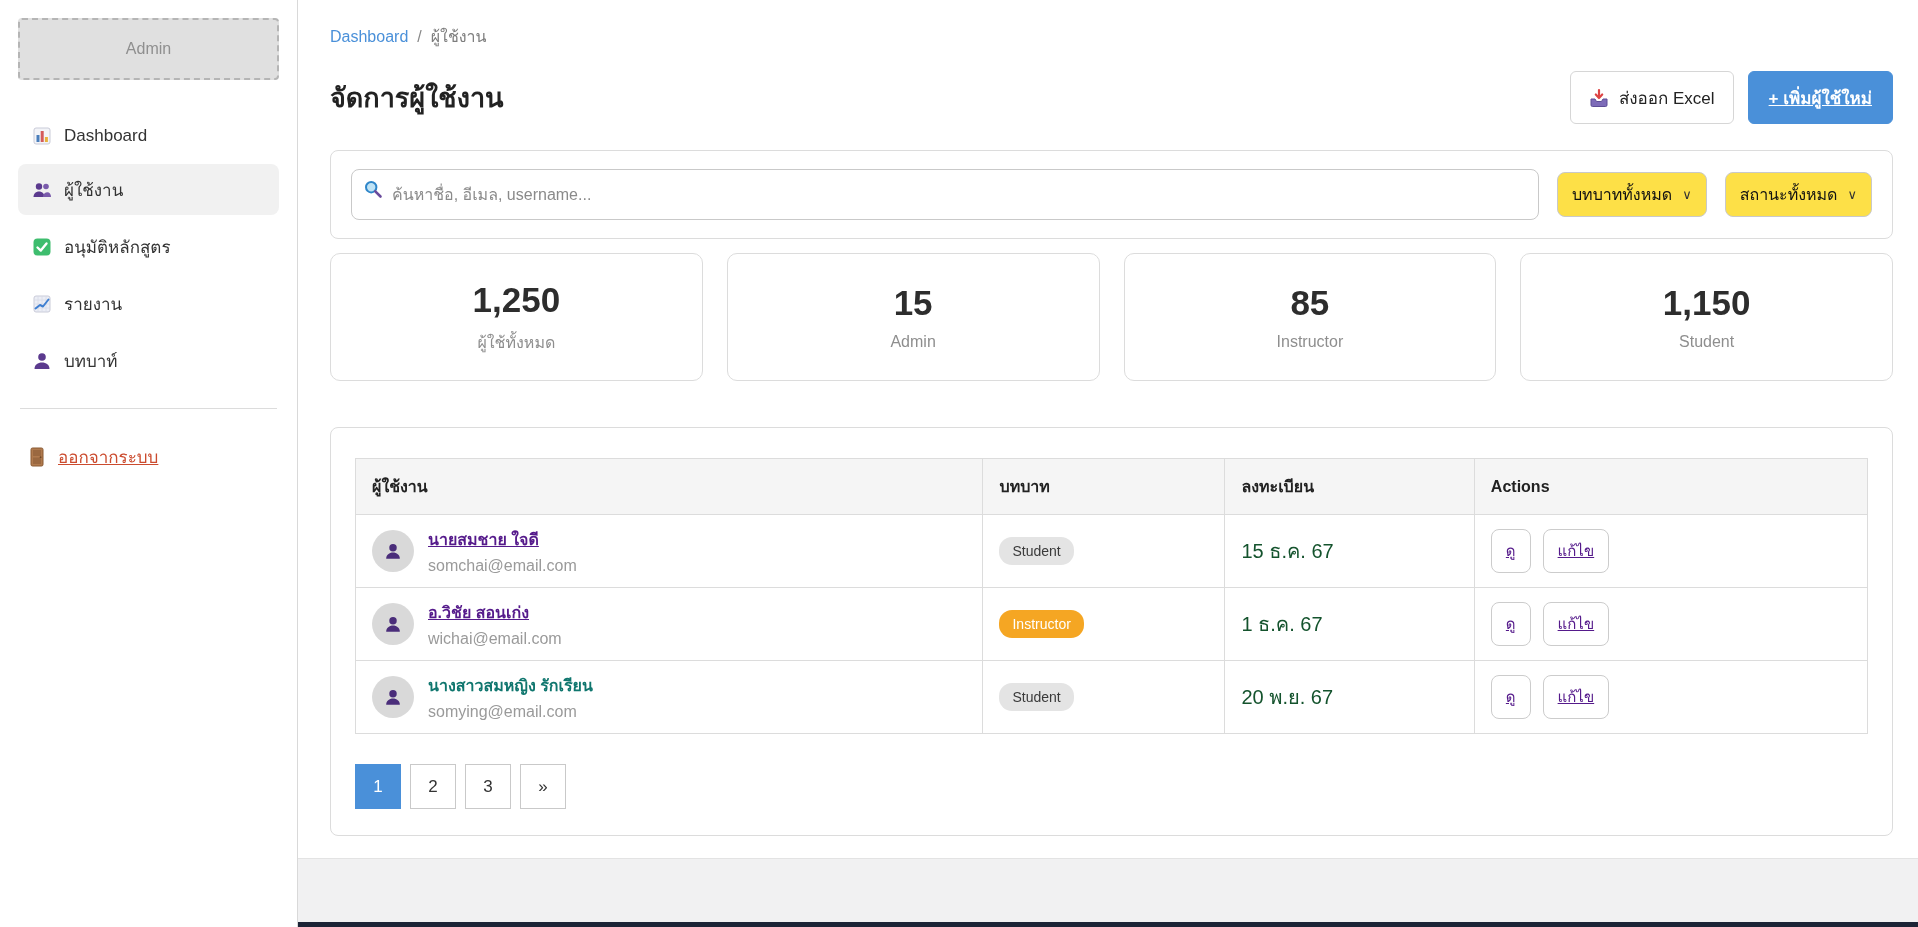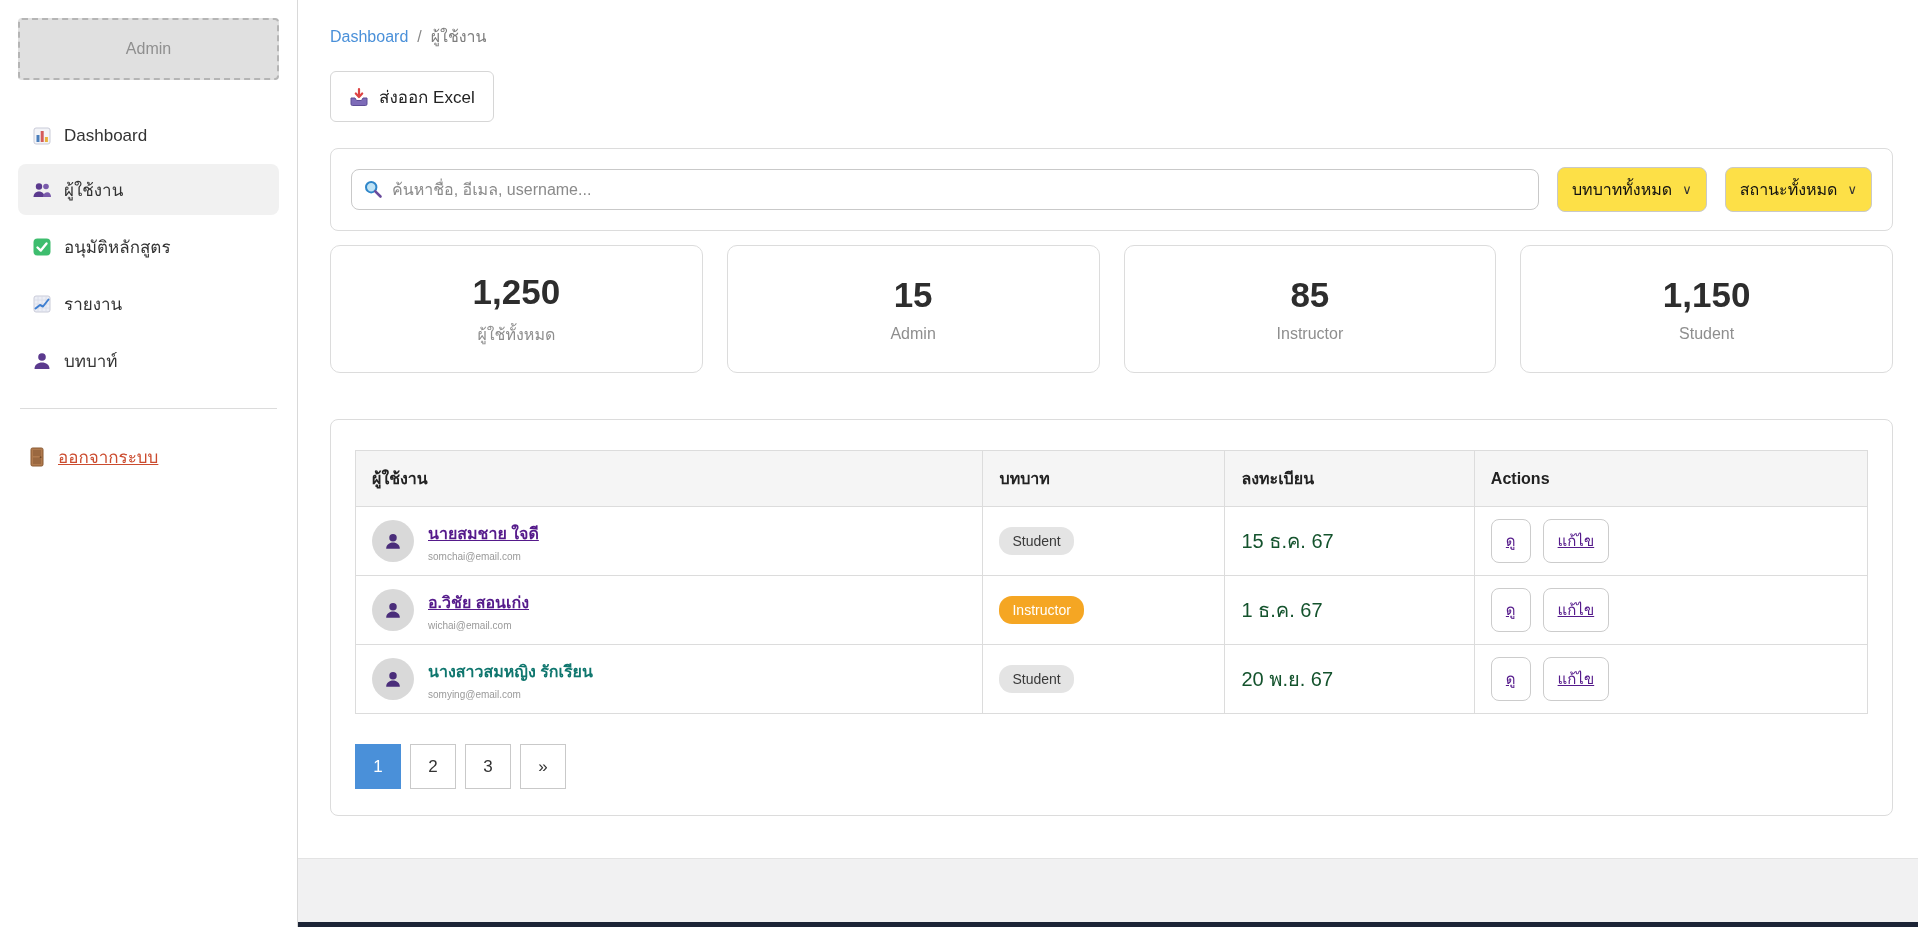--- a/index.html
+++ b/index.html
@@ -54,21 +54,21 @@
   }
   .btn-primary {
     background:#4a90d9; border-color:#4a90d9; color:#fff;
     font-weight:bold; text-decoration:underline; padding:12px 20px;
   }
   
   .card { background:#fff; border:1px solid #dcdcdc; border-radius:8px; }
   .filter-card { display:flex; align-items:center; gap:18px; padding:18px 20px; margin-bottom:14px; }
   .search-wrap { position:relative; flex:1; }
   .search-wrap input {
-    width:100%; height:41px; border:1px solid #c9c9c9; border-radius:8px;
+    width:100%; height:51px; border:1px solid #c9c9c9; border-radius:8px;
     padding:0 14px 0 40px; font-size:16px; color:#333; outline:none;
     font-family:"Liberation Sans","DejaVu Sans",sans-serif;
   }
   .search-wrap input::placeholder { color:#8a8a8a; }
   .search-ico { position:absolute; left:12px; top:10px; width:20px; height:20px; }
   .select {
     display:flex; align-items:center; gap:10px; border:1px solid #c9c9c9; border-radius:8px;
     padding:9px 14px; font-size:16px; color:#111; cursor:pointer; background:#fde047; white-space:nowrap;
   }
   .select .chev { font-size:13px; color:#333; }
@@ -88,21 +88,21 @@
   td { padding:12px 16px; }
   col.c-user { width:41.5%; } col.c-role { width:16%; }
   col.c-reg  { width:16.5%; } col.c-act { width:26%; }
   .user-cell { display:flex; align-items:center; gap:14px; }
   .avatar {
     width:42px; height:42px; border-radius:50%; background:#d9d9d9;
     display:flex; align-items:center; justify-content:center; overflow:hidden;
   }
   .user-name { font-size:16px; font-weight:bold; color:#551a8b; text-decoration:underline; cursor:pointer; }
   .user-name.plain { color:#0f766e; text-decoration:none; cursor:default; }
-  .user-email { font-size:10px; color:#9a9a9a; margin-top:5px; }
+  .user-email { font-size:16px; color:#9a9a9a; margin-top:5px; }
   .badge {
     display:inline-block; padding:6px 13px; border-radius:13px; font-size:14px;
     background:#e4e4e4; color:#3a3a3a;
   }
   .badge.instructor { background:#f5a623; color:#fff; }
   .date-cell { font-size:20px; color:#14532d; }
   .row-actions { display:flex; gap:12px; }
   .action-btn {
     background:#fff; border:1px solid #ccc; border-radius:8px; padding:9px 14px;
     font-size:15px; color:#551a8b; text-decoration:underline; cursor:pointer;
@@ -194,30 +194,34 @@
 <div class="main">
   <div class="content">
 
     <div class="breadcrumb">
       <a>Dashboard</a>
       <span class="sep">/</span>
       <span class="current">ผู้ใช้งาน</span>
     </div>
 
     <div class="page-header">
+      <h1 class="page-title">จัดการผู้ใช้งาน</h1>
       <div class="header-actions">
         <button class="btn">
           <span style="width:20px;height:20px;display:inline-flex;">
             <svg viewBox="0 0 20 20">
                 <path d="M10 2v7" stroke="#d44" stroke-width="2.2" stroke-linecap="round"></path>
                 <path d="M6.8 6.5L10 10l3.2-3.5" fill="none" stroke="#d44" stroke-width="2.2" stroke-linecap="round" stroke-linejoin="round"></path>
                 <path d="M2 11h4l1.5 2.5h5L14 11h4v6a1.5 1.5 0 0 1-1.5 1.5h-13A1.5 1.5 0 0 1 2 17z" fill="#7d6bb8" stroke="#5d4d96"></path>
               </svg>
           </span>
           <span>ส่งออก Excel</span>
+        </button>
+        <button class="btn btn-primary">
+          <span>+ เพิ่มผู้ใช้ใหม่</span>
         </button>
       </div>
     </div>
 
     <div class="card filter-card">
       <div class="search-wrap">
         <span class="search-ico">
           <svg viewBox="0 0 20 20">
               <circle cx="8.2" cy="8.2" r="5.2" fill="#bfe3f5" stroke="#2f86c9" stroke-width="2"></circle>
               <line x1="12.3" y1="12.3" x2="17.5" y2="17.5" stroke="#6a4b9c" stroke-width="2.6" stroke-linecap="round"></line>

